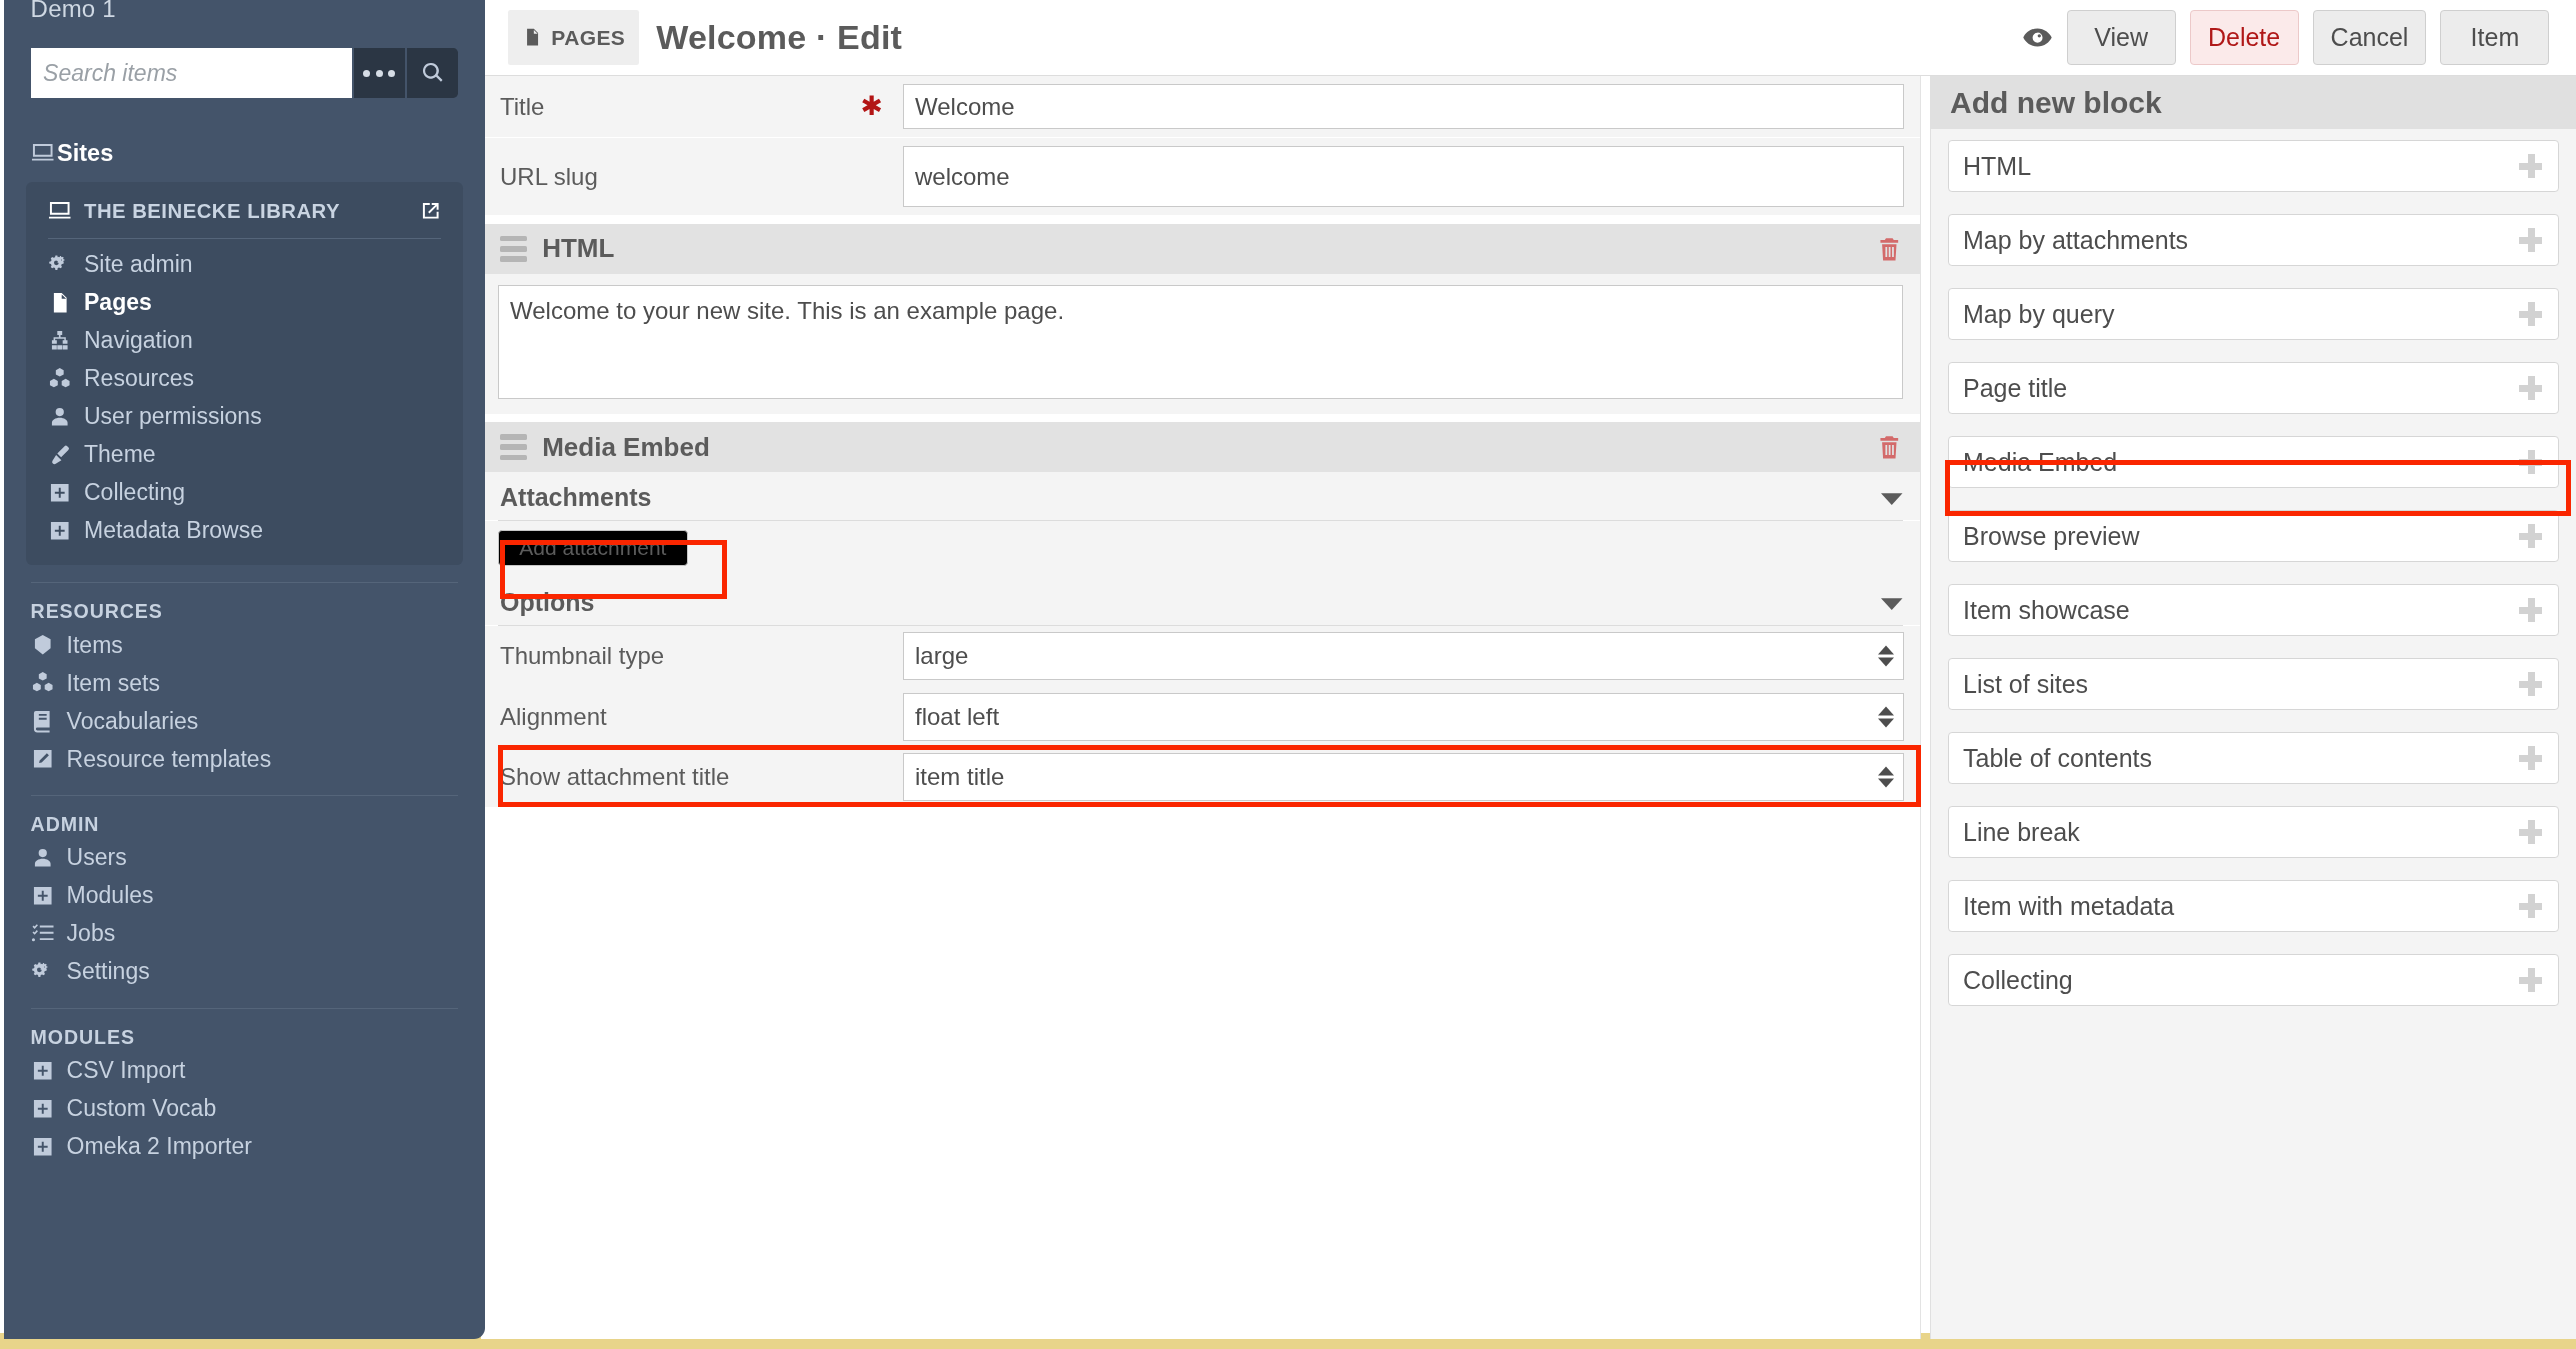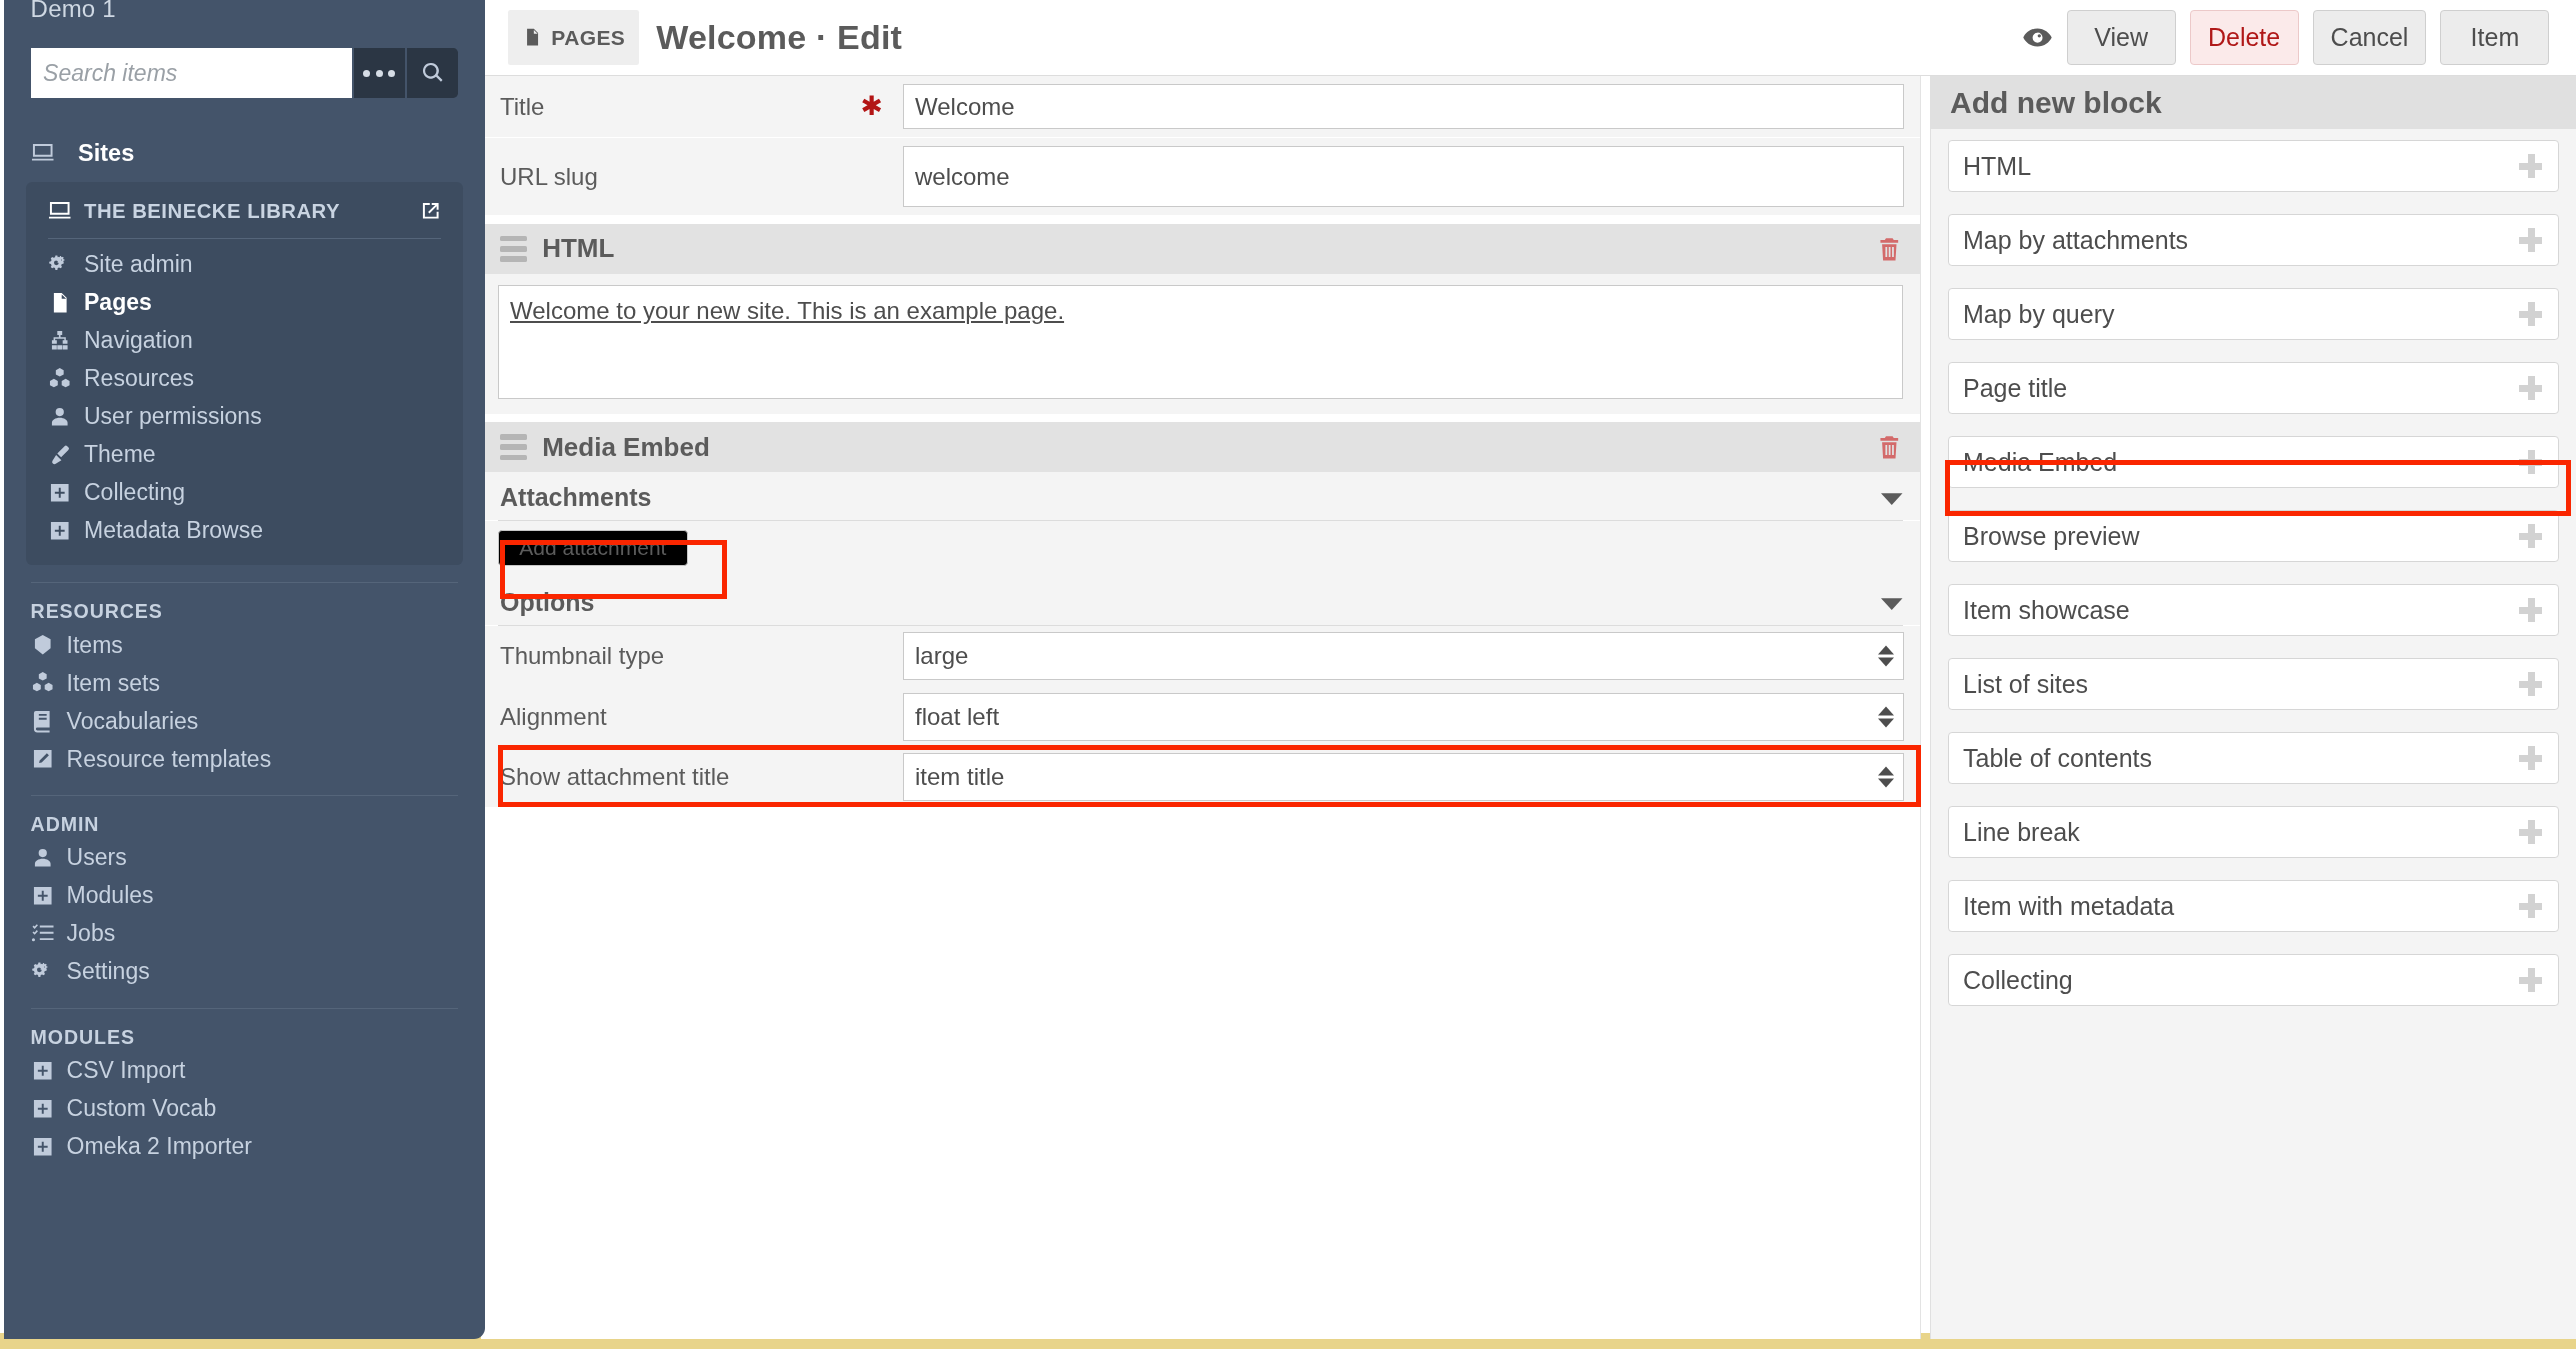--- a/index.html
+++ b/index.html
@@ -43,21 +43,21 @@
     width: 55px; background: #2b3644; display: flex;
     align-items: center; justify-content: center; color: #d6dde6;
     cursor: pointer;
   }
   .sb-btn-sq.adv { margin-left: 2.3px; }
   .sb-btn-sq.srch { margin-left: 2.3px; border-radius: 0 4.7px 4.7px 0; }
   .dots { display: flex; gap: 5.5px; }
   .dots i { width: 7px; height: 7px; border-radius: 50%; background: #d6dde6; display:block; }
 
   .sb-section-head {
-    display: flex; align-items: center; gap: 24px;
+    display: flex; align-items: center; gap: 3px;
     padding: 0 26.6px; height: 42px; margin-top: 34px;
     font-size: 23.5px; font-weight: 700; color: #ffffff;
   }
   .sb-block {
     margin: 7.8px 22px 0 22px; background: #3d4c60;
     border-radius: 6.3px; padding: 11px 0 15.6px 0;
   }
   .sb-site-row {
     display: flex; align-items: center; gap: 12.5px;
     padding: 6.3px 20.3px 6.3px 22px; font-size: 20.3px; font-weight: 700;
@@ -145,21 +145,21 @@
   }
   .drag-handle { display: flex; flex-direction: column; gap: 4.7px; width: 26.6px; cursor: grab; }
   .drag-handle i { display: block; height: 5.5px; background: #b5b5b5; border-radius: 1.6px; }
   .blk-head .bname { margin-left: 15.6px; font-size: 26px; font-weight: 700; color: #5b5b5b; }
   .blk-head .trash { margin-left: auto; cursor: pointer; display: flex; }
 
   .blk-body { background: #f4f4f4; padding: 11px 17px 12.5px 17px; }
   .ta {
     width: 100%; height: 114px; border: 0.8px solid #c9c9c9; background: #ffffff;
     font-size: 24px; color: #4d4d4d; padding: 9.4px 11px; outline: none;
-    resize: none; font-family: "Liberation Sans", sans-serif; line-height: 1.3; text-decoration: underline;
+    resize: none; font-family: "Liberation Sans", sans-serif; line-height: 1.3;
   }
 
   .sub-head {
     display: flex; align-items: center; background: #f4f4f4;
     padding: 11px 17px 7.8px 19px; font-size: 25px; font-weight: 700; color: #5b5b5b;
     cursor: pointer;
   }
   .sub-head .caret { margin-left: auto; }
   .sub-sep { height: 0.8px; background: #dcdcdc; margin: 0 17px; }
   .att-area { background: #f4f4f4; padding: 9.4px 17px 11px 17px; }

